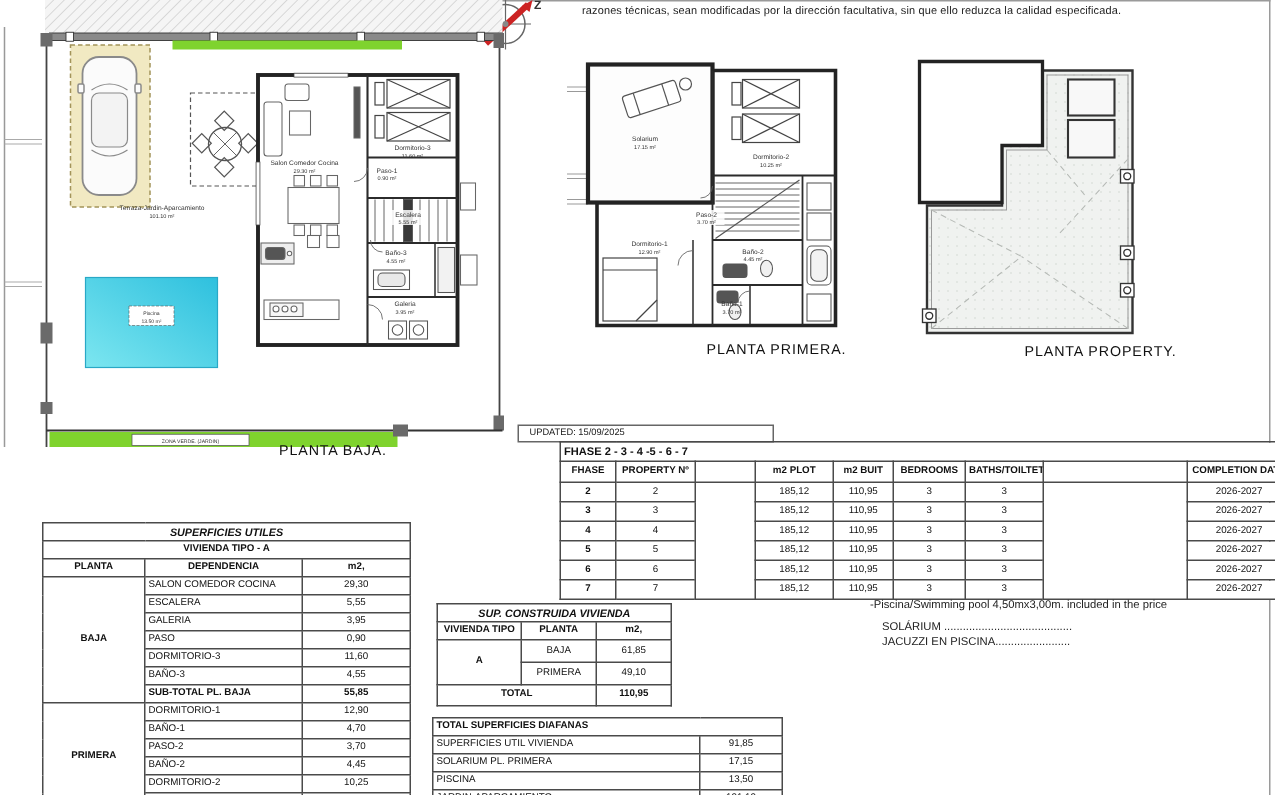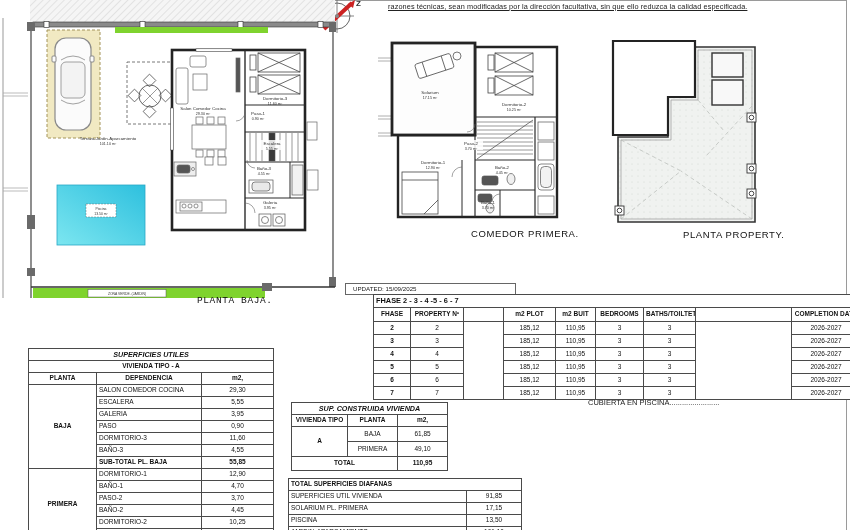--- a/index.html
+++ b/index.html
@@ -1,20 +1,20 @@
 <!DOCTYPE html>
 <html><head>
 <meta charset="utf-8">
 <style>
   html,body{margin:0;padding:0;background:#fff;}
   #sheet{position:relative;width:850px;height:530px;background:#fff;overflow:hidden;
          font-family:"Liberation Sans",sans-serif;color:#1a1a1a;}
   .abs{position:absolute;}
   .border-line{background:#9a9a9a;}
-  #disclaimer{left:388px;top:2px;width:450px;font-size:7.3px;color:#222;letter-spacing:.1px;text-decoration:underline;}
+  #disclaimer{left:388px;top:2px;width:450px;font-size:7.3px;color:#222;letter-spacing:.1px;}
   .plan-caption{font-size:9.5px;letter-spacing:.6px;color:#111;}
   
   table.t{border-collapse:collapse;table-layout:fixed;font-size:6.5px;color:#111;}
   table.t td{border:1px solid #4a4a4a;padding:0 2px;height:11px;line-height:1.05;
              overflow:hidden;white-space:nowrap;background:#fff;}
   table.t{border:1.5px solid #333;}
   td.c{text-align:center;}
   td.b{font-weight:bold;}
   td.title{text-align:center;font-weight:bold;font-size:7.2px;height:13px;font-style:italic;}
   td.band{background:#d9d9d9;font-weight:bold;font-size:7.4px;height:12px;padding-left:4px;}
@@ -213,21 +213,21 @@
     <text x="258" y="115" class="rl">Paso-1</text>
     <text x="258" y="120" class="rs">0.90 m²</text>
     <rect x="260" y="140" width="24" height="10" fill="#fff" opacity="0.85"></rect>
     <text x="272" y="144.5" class="rl">Escalera</text>
     <text x="272" y="149.5" class="rs">5.55 m²</text>
     <text x="264" y="170" class="rl">Baño-3</text>
     <text x="264" y="175" class="rs">4.55 m²</text>
     <text x="270" y="204" class="rl">Galeria</text>
     <text x="270" y="209" class="rs">3.95 m²</text>
   </svg>
-  <div class="abs plan-caption" style="left:197px;top:295px;font-family:Liberation Mono, monospace;">PLANTA BAJA.</div>
+  <div class="abs plan-caption" style="left:186px;top:295px;">PLANTA BAJA.</div>
 
   <svg class="abs" style="left:378px;top:32px;" width="185" height="195" viewBox="0 0 185 195">
 
     <g stroke="#999" stroke-width="0.8">
       <line x1="0" y1="26" x2="14" y2="26"></line>
         <line x1="0" y1="29" x2="14" y2="29"></line>
       <line x1="0" y1="84" x2="14" y2="84"></line>
         <line x1="0" y1="87" x2="14" y2="87"></line>
       <line x1="0" y1="101" x2="14" y2="101"></line>
         <line x1="0" y1="104" x2="14" y2="104"></line>
@@ -309,21 +309,21 @@
     <rect x="81" y="108" width="24" height="10" fill="#fff" opacity="0.85"></rect>
     <text x="93" y="112.5" class="rl">Paso-2</text>
     <text x="93" y="117.5" class="rs">3.70 m²</text>
     <text x="55" y="132" class="rl">Dormitorio-1</text>
     <text x="55" y="137" class="rs">12.90 m²</text>
     <text x="124" y="137" class="rl">Baño-2</text>
     <text x="124" y="142" class="rs">4.45 m²</text>
     <text x="110" y="172" class="rl">Baño-1</text>
     <text x="110" y="177" class="rs">3.70 m²</text>
   </svg>
-  <div class="abs plan-caption" style="left:471px;top:228px;">COMEDOR PRIMERA.</div>
+  <div class="abs plan-caption" style="left:471px;top:228px;">PLANTA PRIMERA.</div>
 
   <svg class="abs" style="left:606px;top:36px;" width="160" height="195" viewBox="0 0 160 195">
     <defs>
       <pattern id="roofdots" width="6" height="6" patternUnits="userSpaceOnUse">
         <rect width="6" height="6" fill="#f0f2f0"></rect>
           <circle cx="2" cy="2" r="0.5" fill="#cfd4cf"></circle>
       </pattern>
     </defs>
 
     <polygon points="89,11 149,11 149,186 12,186 12,101 62,101 62,61 89,61" fill="url(#roofdots)" stroke="#333" stroke-width="1.6"></polygon>
@@ -579,16 +579,18 @@
           </tr>
       <tr>
             <td>JARDIN-APARCAMIENTO</td>
             <td class="c">101,10</td>
           </tr>
     </tbody>
       </table>
   </div>
 
   <div class="abs" id="notes">
-    <p class="n4">CUBIERTA EN PISCINA........................</p>
+    <p class="n1">-Piscina/Swimming pool 4,50mx3,00m. included in the price</p>
+    <p class="n3">SOLÁRIUM .........................................</p>
+    <p class="n4">JACUZZI EN PISCINA........................</p>
   </div>
 
 </div>
 
 </body></html>

